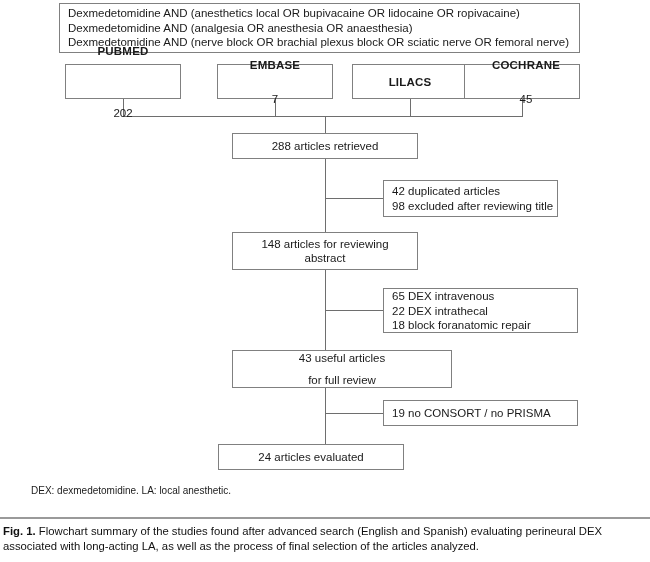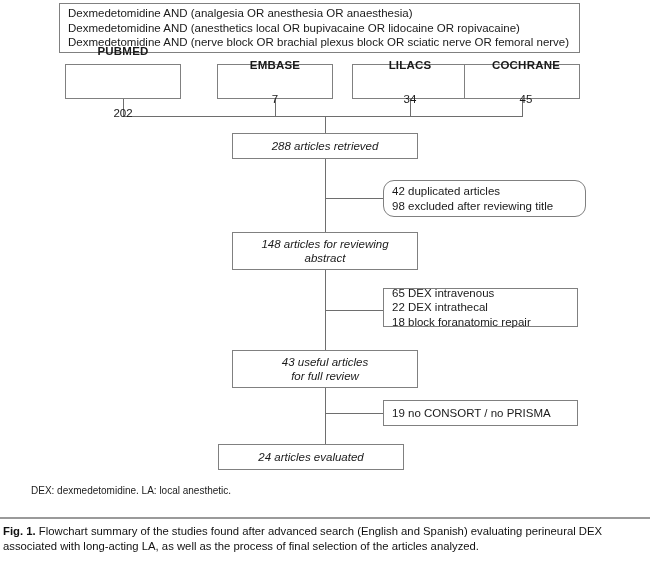--- a/index.html
+++ b/index.html
@@ -31,21 +31,21 @@
     display: flex;
     flex-direction: column;
     justify-content: center;
     z-index: 2;
   }
   .box .line {
     font-size: 11.5px;
     line-height: 14.5px;
     white-space: nowrap;
   }
-  .box.center .line { text-align: center; font-style: italic; }
+  .box.center .line { text-align: center; }
   .box.left .line { text-align: left; padding-left: 8px; }
 
   .db-label {
     font-weight: bold;
     font-size: 11.5px;
     line-height: 14px;
     text-align: center;
     letter-spacing: 0.2px;
   }
   .db-count {
@@ -91,76 +91,75 @@
     color: #111111;
   }
   .caption b { font-weight: bold; }
 </style>
 </head>
 <body>
 
 <div id="flowchart">
 
   <div class="box left" style="left:59px; top:3px; width:521px; height:50px;">
+    <div class="line">Dexmedetomidine AND (anesthetics local OR bupivacaine OR lidocaine OR ropivacaine)</div>
     <div class="line">Dexmedetomidine AND (analgesia OR anesthesia OR anaesthesia)</div>
-    <div class="line">Dexmedetomidine AND (anesthetics local OR bupivacaine OR lidocaine OR ropivacaine)</div>
     <div class="line">Dexmedetomidine AND (nerve block OR brachial plexus block OR sciatic nerve OR femoral nerve)</div>
   </div>
 
   <div class="box" style="left:65px; top:64px; width:116px; height:35px;gap:28px;">
     <div class="db-label">PUBMED</div>
     <div class="db-count">202</div>
   </div>
   <div class="box" style="left:217px; top:64px; width:116px; height:35px;">
     <div class="db-label">EMBASE</div>
     <div class="db-count">7</div>
   </div>
   <div class="box" style="left:352px; top:64px; width:116px; height:35px;">
     <div class="db-label">LILACS</div>
-    <div class="db-count">34</div>
   </div>
   <div class="box" style="left:464px; top:64px; width:116px; height:35px;padding-left:8px;">
     <div class="db-label">COCHRANE</div>
     <div class="db-count">45</div>
   </div>
 
   <div class="conn v" style="left:123px; top:99px; height:17px;"></div>
   <div class="conn v" style="left:275px; top:99px; height:17px;"></div>
   <div class="conn v" style="left:410px; top:99px; height:17px;"></div>
   <div class="conn v" style="left:522px; top:99px; height:17px;"></div>
   <div class="conn h" style="left:123px; top:116px; width:400px;"></div>
   <div class="conn v" style="left:325px; top:116px; height:18px;"></div>
 
   <div class="box center" style="left:232px; top:133px; width:186px; height:26px;">
     <div class="line">288 articles retrieved</div>
   </div>
 
   <div class="conn v" style="left:325px; top:159px; height:74px;"></div>
   <div class="conn h" style="left:325px; top:198px; width:58px;"></div>
 
-  <div class="box left" style="left:383px; top:180px; width:203px; height:37px;border-radius:11px;">
+  <div class="box left" style="left:383px; top:180px; width:175px; height:37px;">
     <div class="line">42 duplicated articles</div>
     <div class="line">98 excluded after reviewing title</div>
   </div>
 
   <div class="box center" style="left:232px; top:232px; width:186px; height:38px;">
     <div class="line">148 articles for reviewing</div>
     <div class="line">abstract</div>
   </div>
 
   <div class="conn v" style="left:325px; top:270px; height:81px;"></div>
   <div class="conn h" style="left:325px; top:310px; width:58px;"></div>
 
-  <div class="box left" style="left:383px; top:288px; width:195px; height:39px;">
+  <div class="box left" style="left:383px; top:288px; width:195px; height:45px;justify-content:space-between;">
     <div class="line">65 DEX intravenous</div>
     <div class="line">22 DEX intrathecal</div>
     <div class="line">18 block foranatomic repair</div>
   </div>
 
-  <div class="box center" style="left:232px; top:350px; width:186px; height:38px;">
+  <div class="box center" style="left:232px; top:350px; width:220px; height:38px;justify-content:space-between;">
     <div class="line">43 useful articles</div>
     <div class="line">for full review</div>
   </div>
 
   <div class="conn v" style="left:325px; top:388px; height:57px;"></div>
   <div class="conn h" style="left:325px; top:413px; width:58px;"></div>
 
   <div class="box left" style="left:383px; top:400px; width:195px; height:26px;">
     <div class="line">19 no CONSORT / no PRISMA</div>
   </div>

